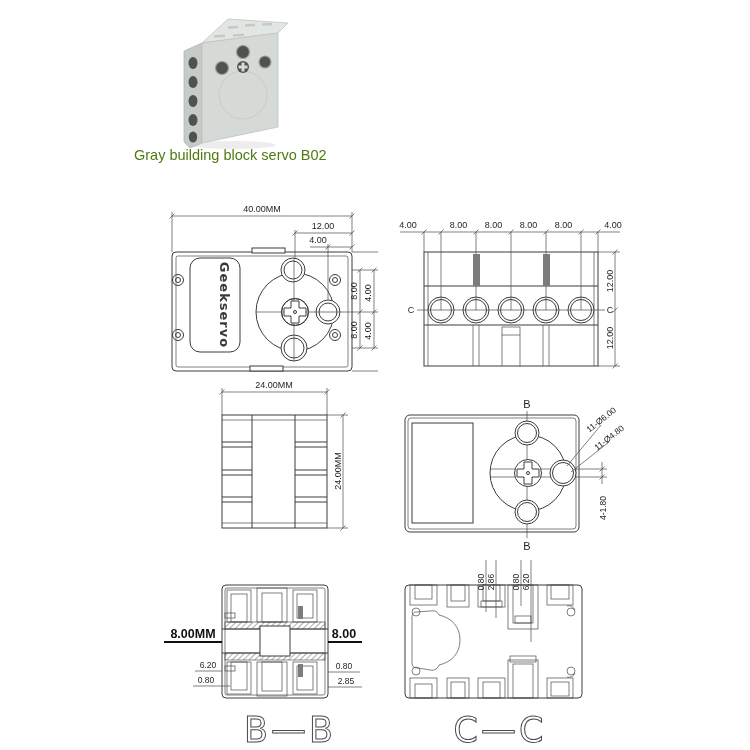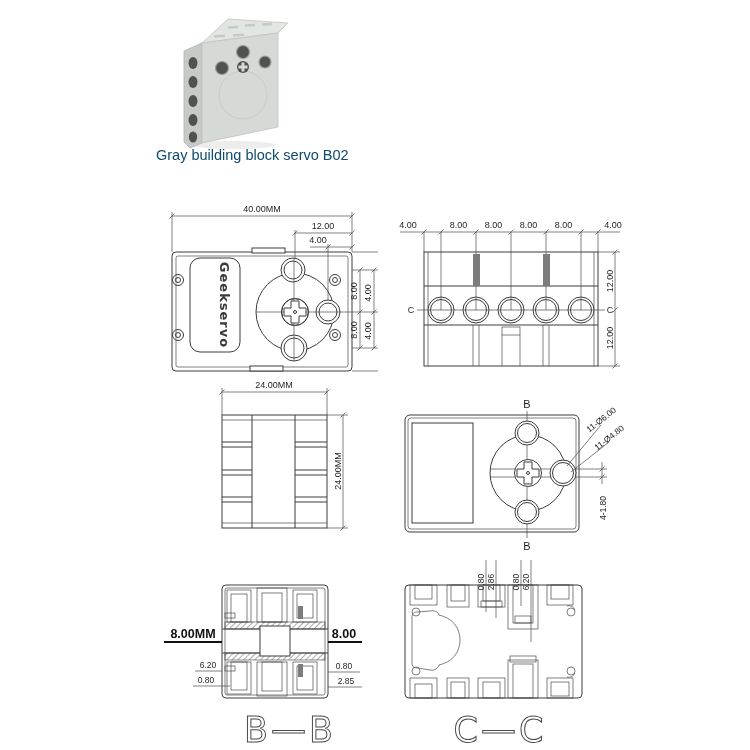--- a/index.html
+++ b/index.html
@@ -8,21 +8,21 @@
   .ln{fill:none;stroke:#3c3c3c;stroke-width:1;}
   .lt{fill:none;stroke:#4a4a4a;stroke-width:0.7;}
   .wh{fill:#ffffff;stroke:#3c3c3c;stroke-width:1;}
   .dk{fill:#7c7c7c;stroke:none;}
   text.d{font-family:"Liberation Sans",sans-serif;font-size:9px;fill:#1e1e1e;text-anchor:middle;}
   text.d2{font-family:"Liberation Sans",sans-serif;font-size:8.5px;fill:#1e1e1e;text-anchor:middle;}
   text.db{font-family:"Liberation Sans",sans-serif;font-size:12.5px;font-weight:bold;fill:#111;text-anchor:middle;}
   text.sec{font-family:"Liberation Sans",sans-serif;font-size:11px;fill:#1e1e1e;text-anchor:middle;}
   text.brand{font-family:"DejaVu Sans",sans-serif;font-size:13px;font-weight:bold;fill:#3a3a3a;text-anchor:middle;letter-spacing:1px;}
   text.outline{font-family:"DejaVu Sans",sans-serif;font-size:35px;fill:none;stroke:#4a4a4a;stroke-width:1;text-anchor:middle;letter-spacing:3px;}
-  .caption{position:absolute;left:156px;top:147px;width:280px;font-family:"Liberation Sans",sans-serif;font-size:14.5px;color:#0c4a6e;}
+  .caption{position:absolute;left:134px;top:147px;width:280px;font-family:"Liberation Sans",sans-serif;font-size:14.5px;color:#4d7c0f;}
 </style>
 </head>
 <body>
 
 <div class="canvas">
 
   <svg style="left:170px;top:5px" width="130" height="145" viewBox="0 0 130 145">
     <g>
       <ellipse cx="64" cy="140" rx="42" ry="4" fill="#ededee"></ellipse>
       <polygon points="32,38 58,14 118,18 108,28" fill="#e2e6e3" stroke="#c0c4c1" stroke-width="0.8"></polygon>

